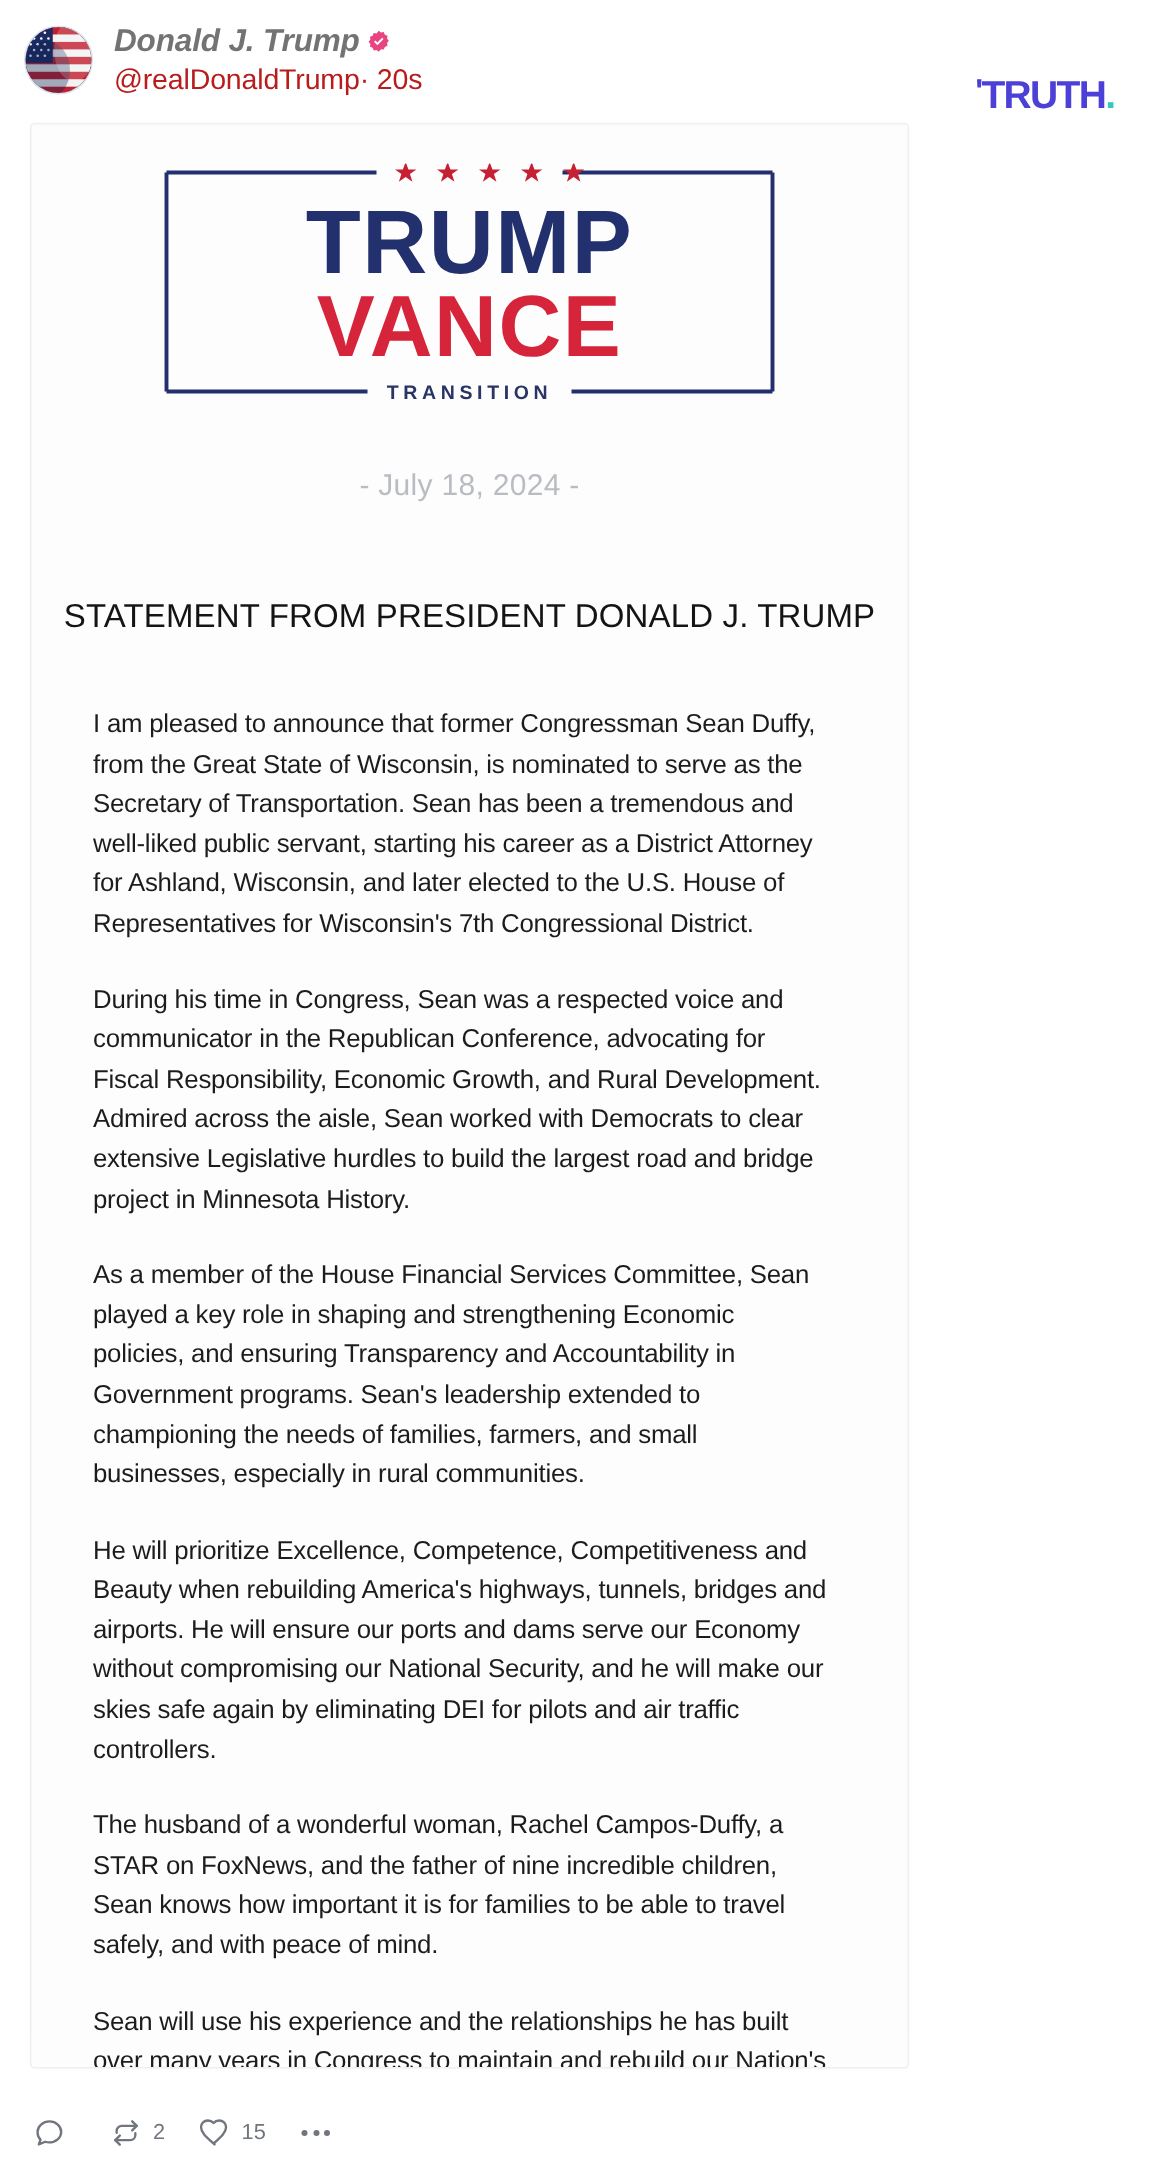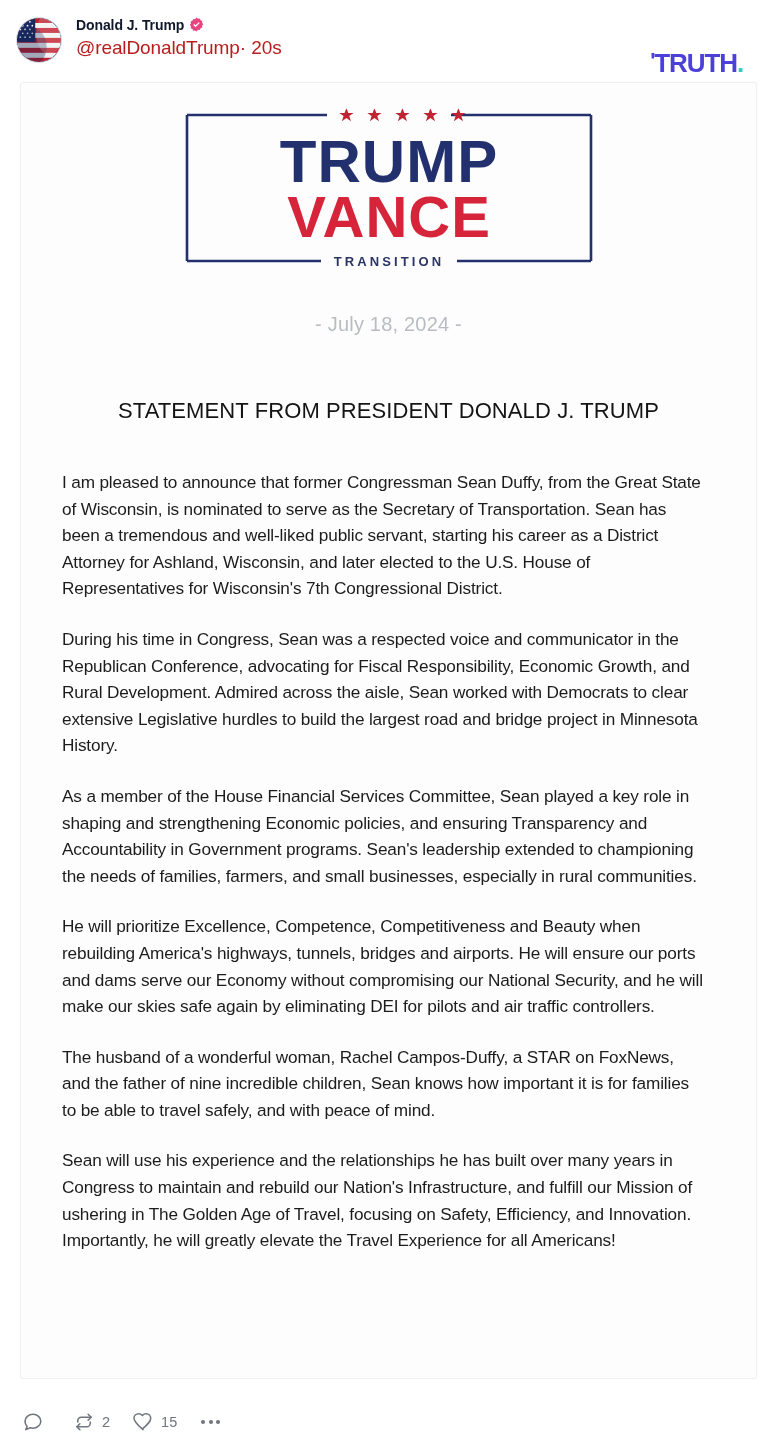--- a/index.html
+++ b/index.html
@@ -53,24 +53,25 @@
   }
 
   .name-row {
     display: flex;
     align-items: center;
     gap: 5px;
     line-height: 1;
   }
 
   .display-name {
-    font-size: 14px;
+    font-size: 21px;
     font-weight: bold;
-    color: #0f172a;
+    color: #737373;
     letter-spacing: -0.1px;
+    font-style: italic;
   }
 
   .verified-badge {
     width: 15px;
     height: 15px;
     display: inline-block;
     position: relative;
     top: 0px;
   }
   .verified-badge svg { display: block; width: 100%; height: 100%; }
@@ -96,21 +97,21 @@
     white-space: nowrap;
   }
   .brand-logo .tick { color: #4c40d6; font-size: 22px; vertical-align: 4px; }
   .brand-logo .dot { color: #36c7c0; }
 
   
   .statement-card {
     position: absolute;
     left: 20px;
     top: 82px;
-    width: 737px;
+    width: 586px;
     height: 1297px;
     background: #fdfdfd;
     border: 1px solid #f0f0f1;
     border-radius: 3px;
     box-shadow: 0 0 0 0.5px rgba(0,0,0,0.015);
     overflow: hidden;
   }
 
   
   .tv-logo-wrap {

